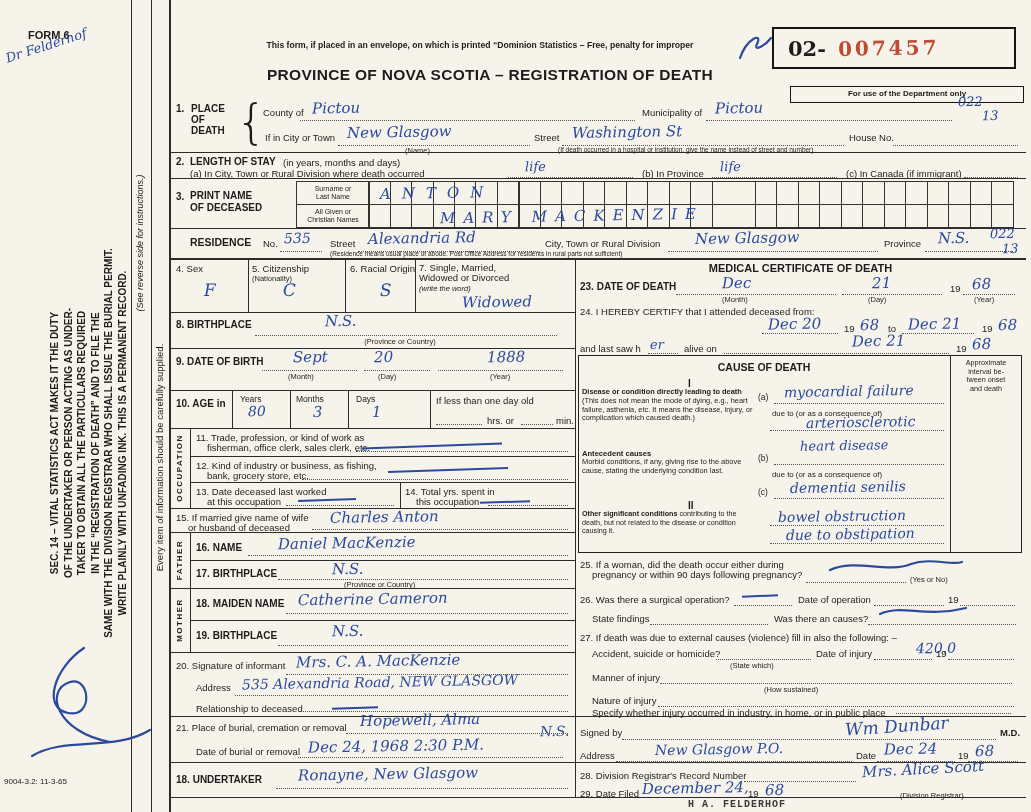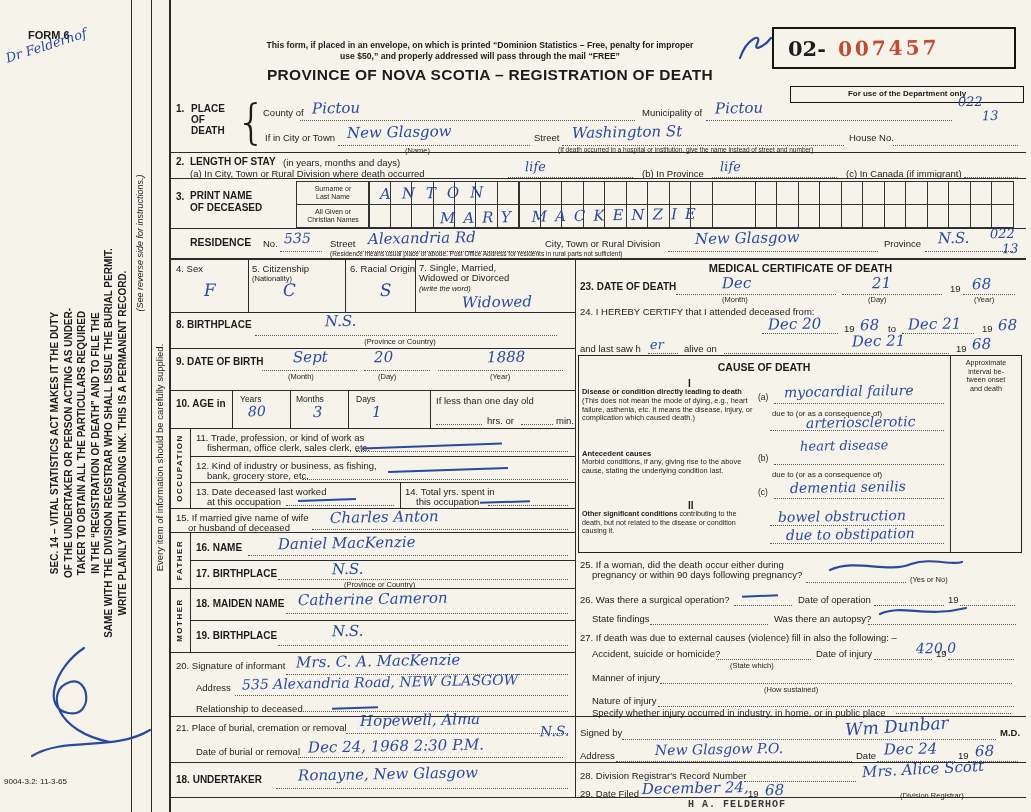--- a/index.html
+++ b/index.html
@@ -40,21 +40,20 @@
     <div class="c b" style="font-size:10px;line-height:13.5px">WRITE PLAINLY WITH UNFADING INK. THIS IS A PERMANENT RECORD.</div>
   </div>
   <div class="a rot c" style="left:135px;top:338px;width:190px;height:13px;font-style:italic;font-size:9px">(See reverse side for instructions.)</div>
   <div class="a rot c" style="left:154px;top:645px;width:375px;height:13px">Every item of information should be carefully supplied.</div>
   <svg class="a ink" style="left:14px;top:636px" width="140" height="130">
       <path d="M70 12 C 40 32, 28 72, 54 77 C 80 82, 76 40, 56 46 C 30 54, 42 96, 96 106 M18 120 C 50 100, 100 116, 136 94"></path>
     </svg>
   <div class="a" style="left:4px;top:777px;font-size:8px">9004-3.2: 11-3-65</div>
 
   <div class="a c b" style="left:190px;top:40px;width:580px;font-size:8.6px">This form, if placed in an envelope, on which is printed “Dominion Statistics – Free, penalty for improper</div>
-  <div class="a c b" style="left:190px;top:51px;width:580px;font-size:8.6px">use $50,” and properly addressed will pass through the mail “FREE”</div>
   <svg class="a ink" style="left:735px;top:28px" width="40" height="34">
       <path d="M5 30 C 12 10, 28 4, 22 16 C 18 24, 30 18, 36 10"></path>
     </svg>
   <div class="a" style="left:772px;top:27px;width:240px;height:38px;border:2px solid #151515;display:flex;align-items:center">
     <span class="b" style="margin-left:14px;font-size:21px;font-family:'DejaVu Serif',serif">02-</span>
     <span class="b" style="margin-left:12px;font-size:20px;letter-spacing:3px;color:#c04a32;font-family:'DejaVu Serif',serif;transform:rotate(-1deg)">007457</span>
   </div>
   <div class="a c b" style="left:240px;top:66px;width:500px;font-size:15.5px;letter-spacing:.3px">PROVINCE OF NOVA SCOTIA – REGISTRATION OF DEATH</div>
   <div class="a c b" style="left:790px;top:86px;width:232px;height:15px;border:1.5px solid #151515;line-height:14px;font-size:8px">For use of the Department only</div>
   <div class="hw" style="left:958px;top:94px;font-size:13px">022</div>
@@ -347,21 +346,21 @@
 
   <div class="a" style="left:580px;top:594px">26. Was there a surgical operation?</div>
   <div class="hwdash" style="left:742px;top:594px;width:36px"></div>
   <div class="dl" style="left:734px;top:604px;width:58px"></div>
   <div class="a" style="left:798px;top:594px">Date of operation</div>
   <div class="dl" style="left:874px;top:604px;width:70px"></div>
   <div class="a" style="left:948px;top:594px">19</div>
   <div class="dl" style="left:960px;top:604px;width:55px"></div>
   <div class="a" style="left:592px;top:613px">State findings</div>
   <div class="dl" style="left:650px;top:623px;width:118px"></div>
-  <div class="a" style="left:774px;top:613px">Was there an autopsy?</div>
+  <div class="a" style="left:774px;top:613px">Was there an causes?</div>
   <div class="dl" style="left:868px;top:623px;width:148px"></div>
   <svg class="a ink" style="left:876px;top:602px" width="95" height="18">
       <path d="M4 12 C 25 2, 50 16, 90 6"></path>
     </svg>
 
   <div class="a" style="left:580px;top:632px">27. If death was due to external causes (violence) fill in also the following: –</div>
   <div class="a" style="left:592px;top:648px">Accident, suicide or homicide?</div>
   <div class="dl" style="left:716px;top:658px;width:95px"></div>
   <div class="a s" style="left:730px;top:661px">(State which)</div>
   <div class="a" style="left:816px;top:648px">Date of injury</div>

